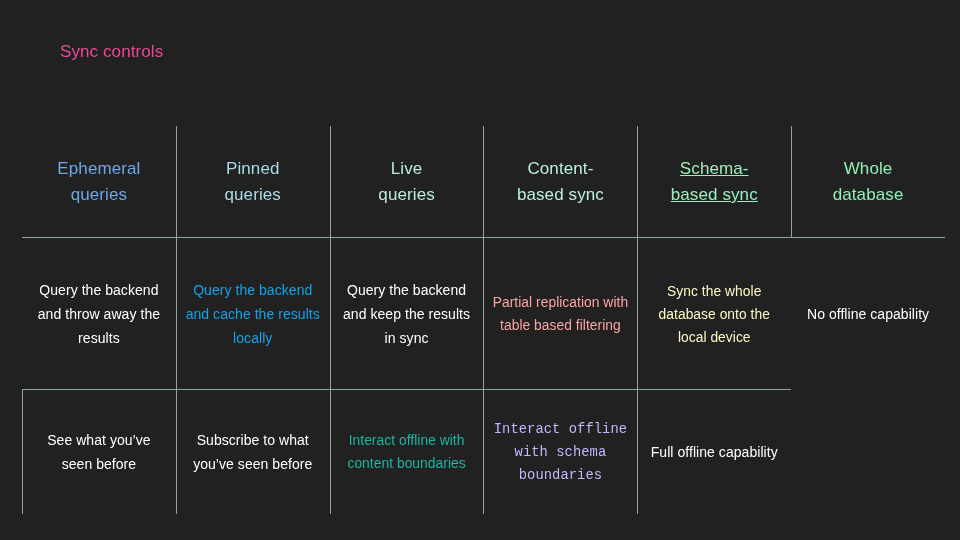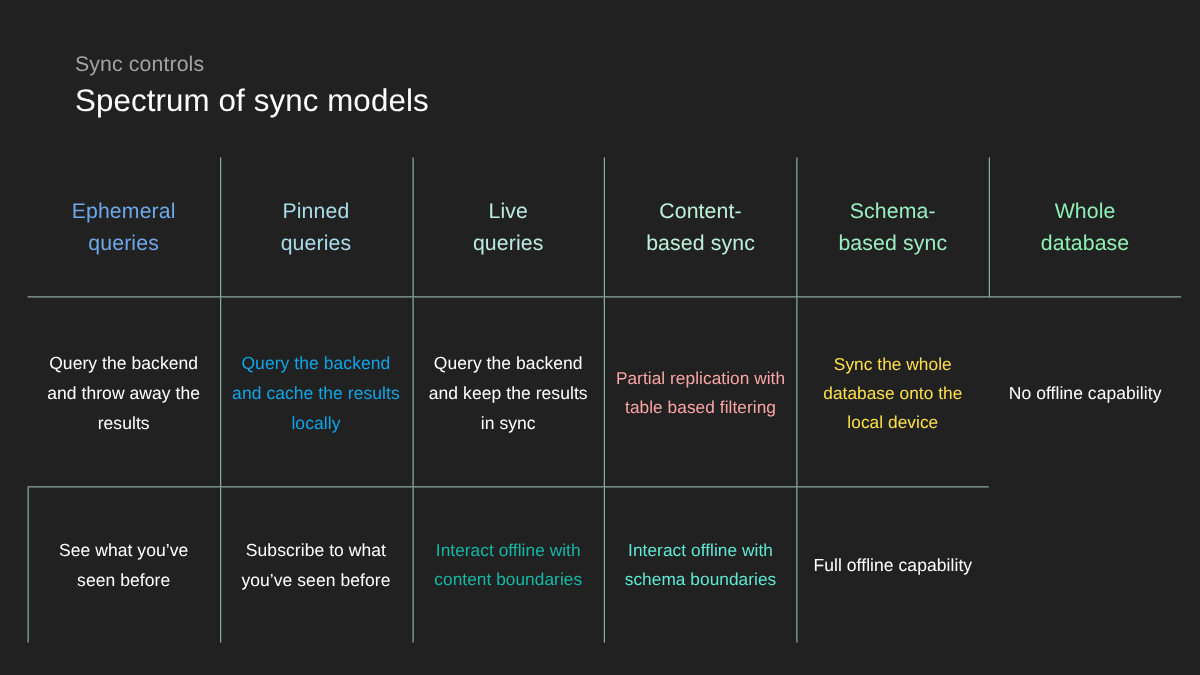--- a/index.html
+++ b/index.html
@@ -100,22 +100,21 @@
   }
 
   
 </style>
 </head>
 <body style="background: rgb(33, 33, 33);">
 
 <div class="slide">
 
   <div class="header">
-    <div class="eyebrow" style="color: #a3a3a3;">Sync controls</div>
-    <div class="title" style="color: rgb(255, 255, 255);">Spectrum of sync models</div>
+    <div class="eyebrow" style="color: #ec4899;">Sync controls</div>
   </div>
 
   <div class="table">
 
     <div class="cell hrow first-col" style="--rule: #8ba89c;">
       <div class="head-text" style="color: rgb(111, 168, 232);">
         <span>Ephemeral</span><br>
         <span>queries</span>
       </div>
     </div>
@@ -131,21 +130,21 @@
         <span>queries</span>
       </div>
     </div>
     <div class="cell hrow vdiv" style="--rule: #8ba89c;">
       <div class="head-text" style="color: rgb(189, 240, 220);">
         <span>Content-</span><br>
         <span>based sync</span>
       </div>
     </div>
     <div class="cell hrow vdiv" style="--rule: #8ba89c;">
-      <div class="head-text" style="color: rgb(156, 238, 192);">
+      <div class="head-text" style="color: rgb(156, 238, 192); text-decoration: underline;">
         <span>Schema-</span><br>
         <span>based sync</span>
       </div>
     </div>
     <div class="cell hrow vdiv" style="--rule: #8ba89c;">
       <div class="head-text" style="color: rgb(142, 240, 180);">
         <span>Whole</span><br>
         <span>database</span>
       </div>
     </div>
@@ -156,36 +155,36 @@
     <div class="cell hrow vdiv" style="--rule: #8ba89c;">
       <div class="body-text" style="color: #0ea5e9;">Query the backend and cache the results locally</div>
     </div>
     <div class="cell hrow vdiv" style="--rule: #8ba89c;">
       <div class="body-text" style="color: rgb(255, 255, 255);">Query the backend and keep the results in sync</div>
     </div>
     <div class="cell hrow vdiv" style="--rule: #8ba89c;">
       <div class="body-text sm" style="color: #fca5a5; text-align: center;">Partial replication with table based filtering</div>
     </div>
     <div class="cell hrow vdiv" style="--rule: #8ba89c;">
-      <div class="body-text sm" style="color: #fde047;">Sync the whole database onto the local device</div>
+      <div class="body-text sm" style="color: #fef9c3;">Sync the whole database onto the local device</div>
     </div>
 
     <div class="cell first-col">
       <div class="body-text" style="color: rgb(255, 255, 255);">No offline capability</div>
     </div>
     <div class="cell vdiv" style="--rule: #8ba89c;">
       <div class="body-text" style="color: rgb(255, 255, 255);">See what you’ve seen before</div>
     </div>
     <div class="cell vdiv" style="--rule: #8ba89c;">
       <div class="body-text" style="color: rgb(255, 255, 255);">Subscribe to what you’ve seen before</div>
     </div>
     <div class="cell vdiv" style="--rule: #8ba89c;">
       <div class="body-text sm" style="color: #14b8a6;">Interact offline with content boundaries</div>
     </div>
     <div class="cell vdiv" style="--rule: #8ba89c;">
-      <div class="body-text sm" style="color: #5eead4;">Interact offline with schema boundaries</div>
+      <div class="body-text sm" style="color: #c4b5fd; font-family: Liberation Mono, monospace;">Interact offline with schema boundaries</div>
     </div>
     <div class="cell vdiv" style="--rule: #8ba89c;">
       <div class="body-text" style="color: rgb(255, 255, 255);">Full offline capability</div>
     </div>
 
   </div>
 </div>
 
 </body></html>

